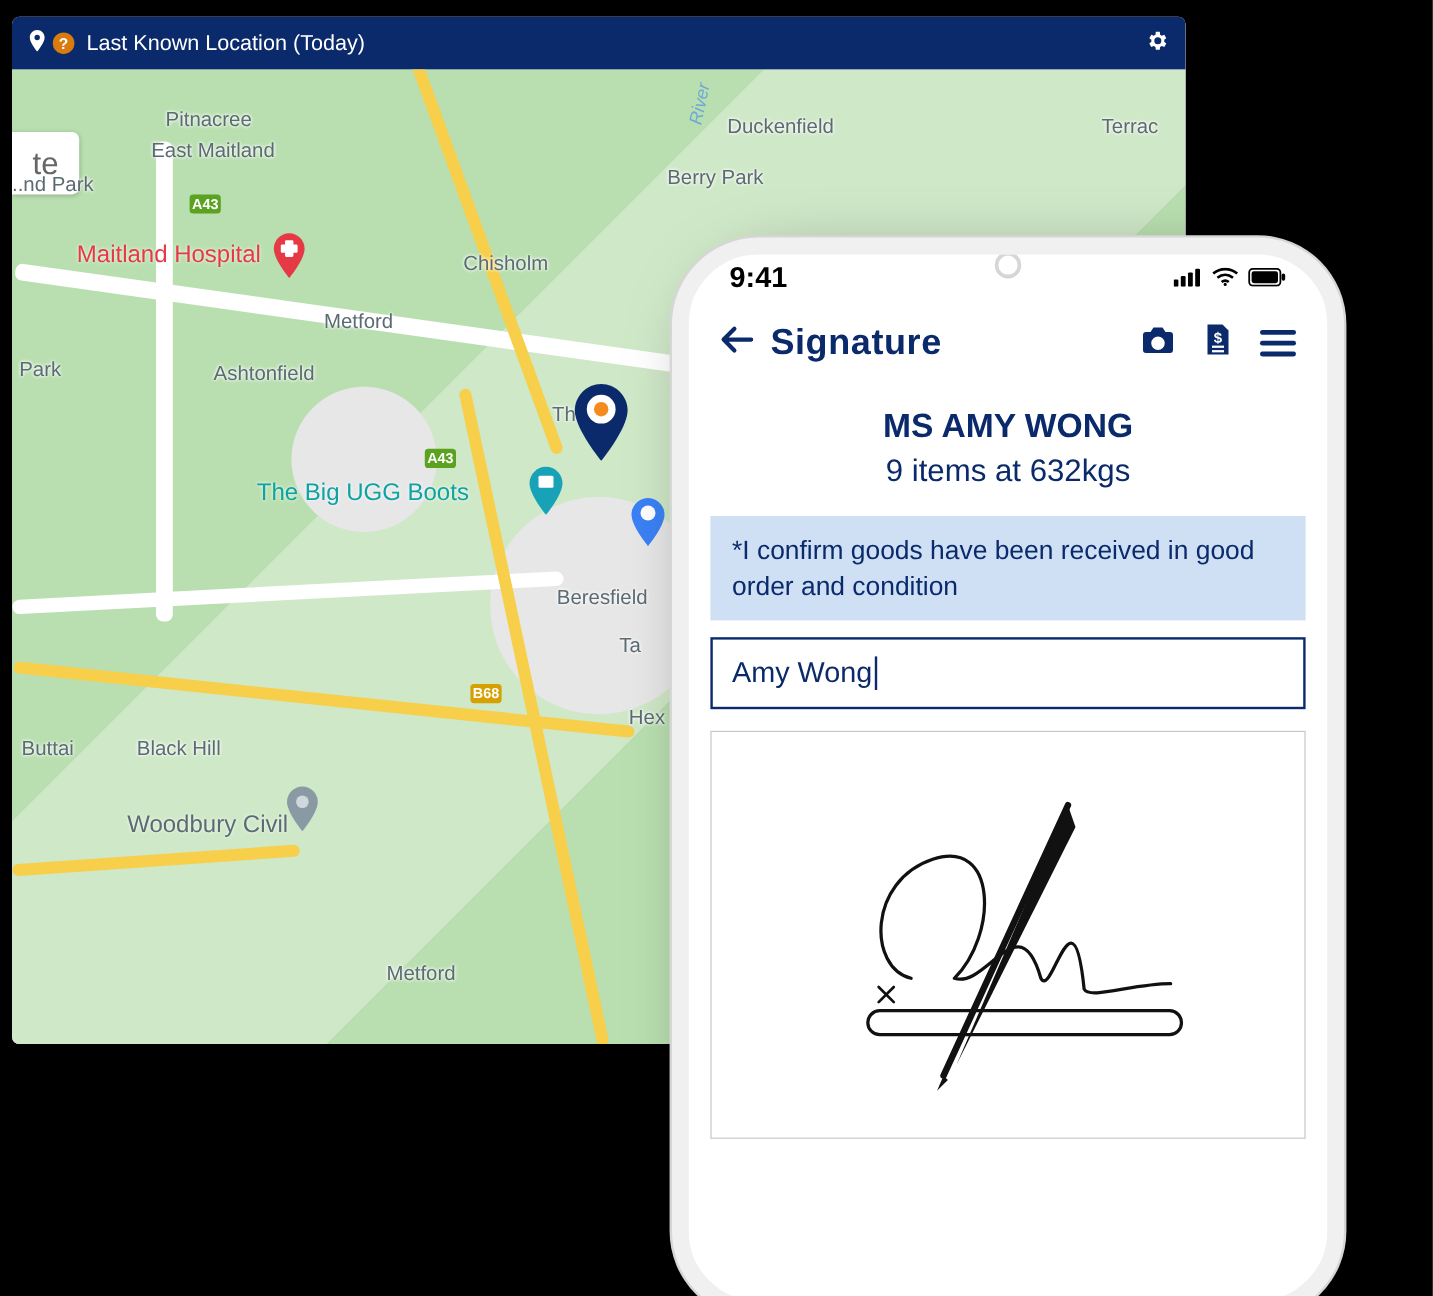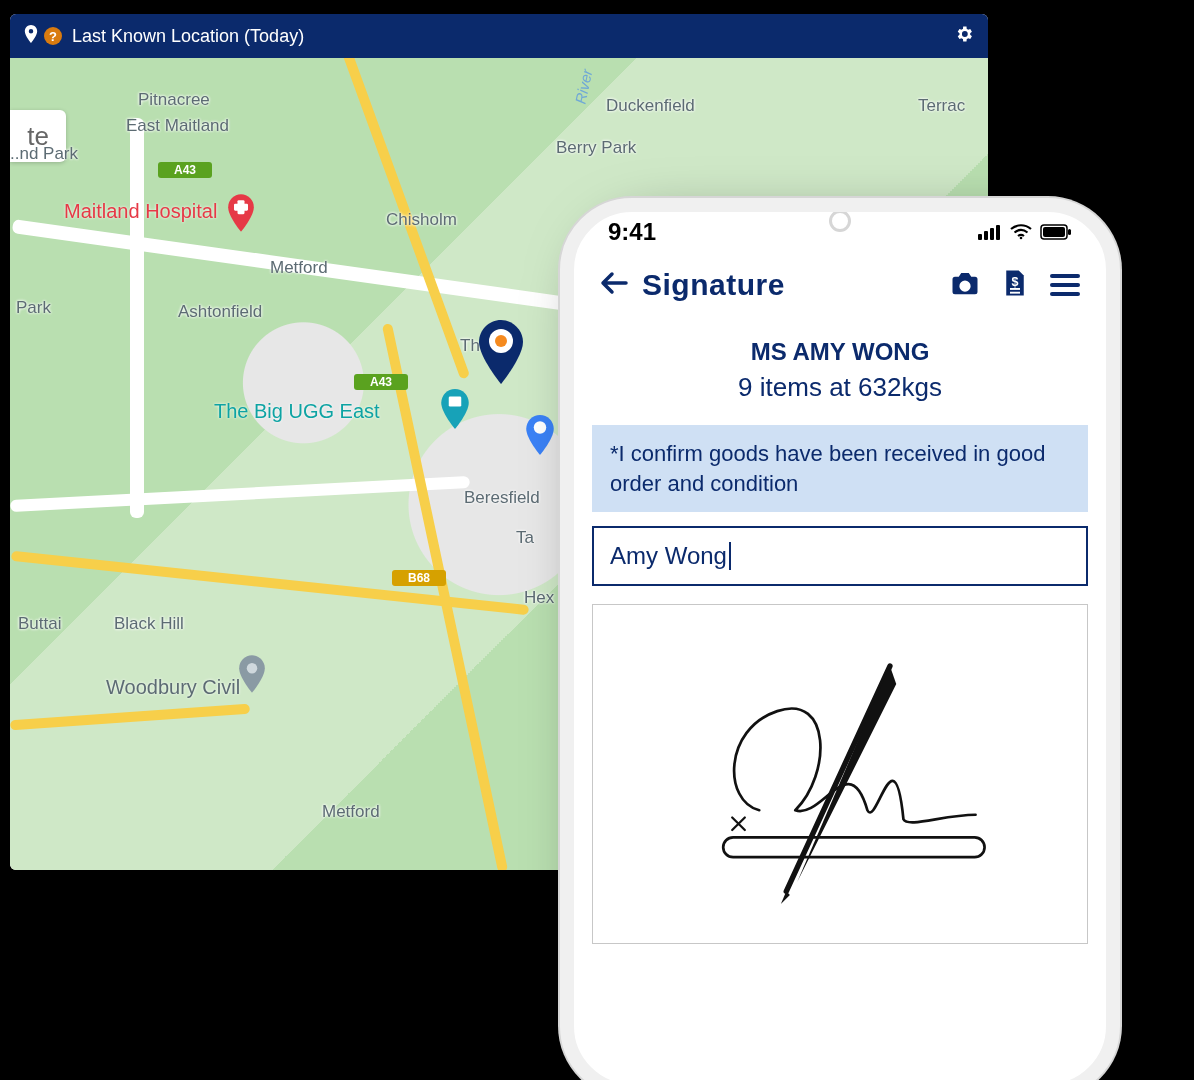--- a/index.html
+++ b/index.html
@@ -66,21 +66,21 @@
     position:absolute; color:#5c6b73; font-size:17px; font-weight:500;
     text-shadow: 0 0 3px #fff, 0 0 3px #fff;
   }
   .poi {
     position:absolute; color:#e63946; font-size:20px; font-weight:500;
     text-shadow:0 0 3px #fff;
   }
   .poi-teal { color:#0da3a3; }
   .route-badge {
     position:absolute; background:#5aa21f; color:#fff; font-size:12px;
-    font-weight:700; padding:1px 16px; border-radius:3px;
+    font-weight:700; padding:1px 2px; border-radius:3px;
   }
   .route-badge.b68 { background:#d6a100; }
   .map-pin-main {
     position:absolute; left:468px; top:262px;
   }
   .map-pin-main svg { width:46px; height:64px; }
   .teal-pin { position:absolute; }
   .gray-pin { position:absolute; }
   .side-stub {
     position:absolute; left:0; top:52px; width:56px; height:52px;
@@ -118,21 +118,21 @@
   .app-header .title { font-size:30px; font-weight:700; flex:1; letter-spacing:0.5px; }
   .app-header .actions { display:flex; gap:20px; align-items:center; }
   .app-header .actions svg { width:30px; height:30px; cursor:pointer; }
   .hamburger { display:flex; flex-direction:column; gap:5px; cursor:pointer; }
   .hamburger span { width:30px; height:4px; background:#0b2a6c; border-radius:2px; }
 
   .content { padding: 0 18px; }
   .customer {
     text-align:center; color:#0b2a6c; margin-top:18px;
   }
-  .customer .name { font-size:24px; font-weight:600; }
+  .customer .name { font-size:28px; font-weight:600; }
   .customer .detail { font-size:26px; margin-top:6px; }
   .confirm-box {
     background:#cfe0f4; color:#0b2a6c; font-size:22px;
     padding:14px 18px; margin-top:22px; line-height:1.35;
   }
   .arrival {
     margin-top:16px; font-size:22px; color:#0b2a6c;
   }
   .arrival .time { color:#e8683c; font-weight:600; }
   .name-input {
@@ -205,21 +205,21 @@
     <div class="river" style="left:556px; top:20px;">River</div>
 
     <div class="poi" style="left:54px;top:136px;">
       <span>Maitland Hospital</span>
       <svg width="28" height="38" viewBox="0 0 24 32" style="vertical-align:middle;margin-left:4px;">
           <path fill="#e63946" d="M12 0C6 0 1 5 1 11c0 8 11 21 11 21s11-13 11-21C23 5 18 0 12 0z"></path>
           <rect x="9" y="5" width="6" height="12" rx="1" fill="#fff"></rect>
           <rect x="6" y="8" width="12" height="6" rx="1" fill="#fff"></rect>
         </svg>
     </div>
-    <div class="poi poi-teal" style="left:204px;top:342px;">The Big UGG East</div>
+    <div class="poi poi-teal" style="left:204px;top:342px;">The Big UGG Boots</div>
     <div class="poi" style="left:96px;top:618px;color:#5c6b73;">Woodbury Civil</div>
 
     <div class="route-badge" style="left:148px;top:104px;">A43</div>
     <div class="route-badge" style="left:344px;top:316px;">A43</div>
     <div class="route-badge b68" style="left:382px;top:512px;">B68</div>
 
     <div class="teal-pin" style="left:430px;top:330px;">
       <svg width="30" height="42" viewBox="0 0 24 32">
           <path fill="#17a2b8" d="M12 0C6 0 1 5 1 11c0 8 11 21 11 21s11-13 11-21C23 5 18 0 12 0z"></path>
           <rect x="7" y="6" width="10" height="8" fill="#fff" rx="1"></rect>

